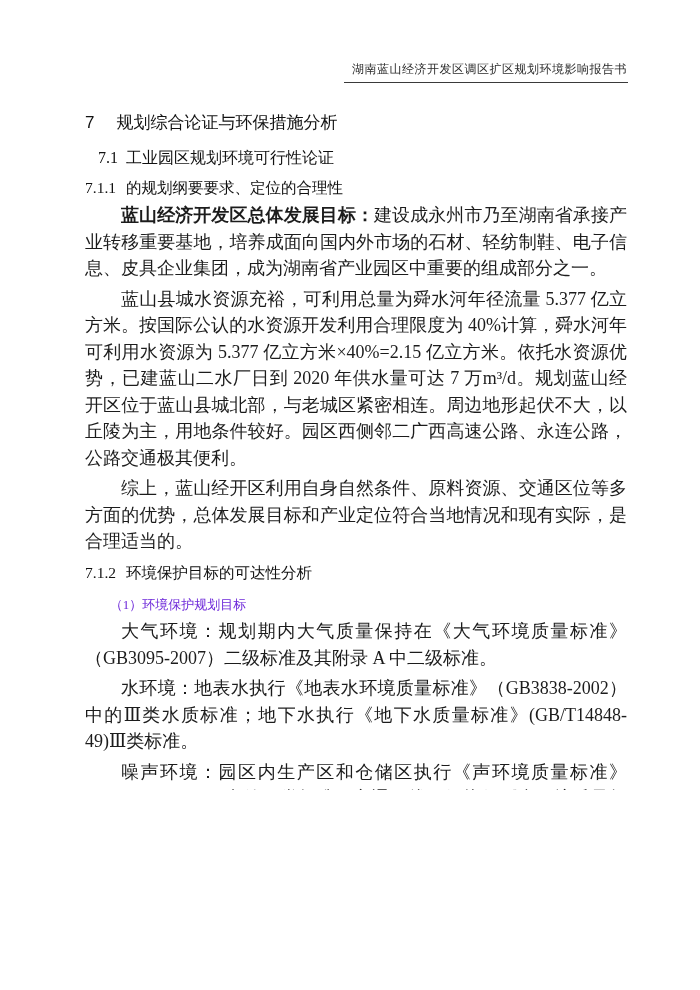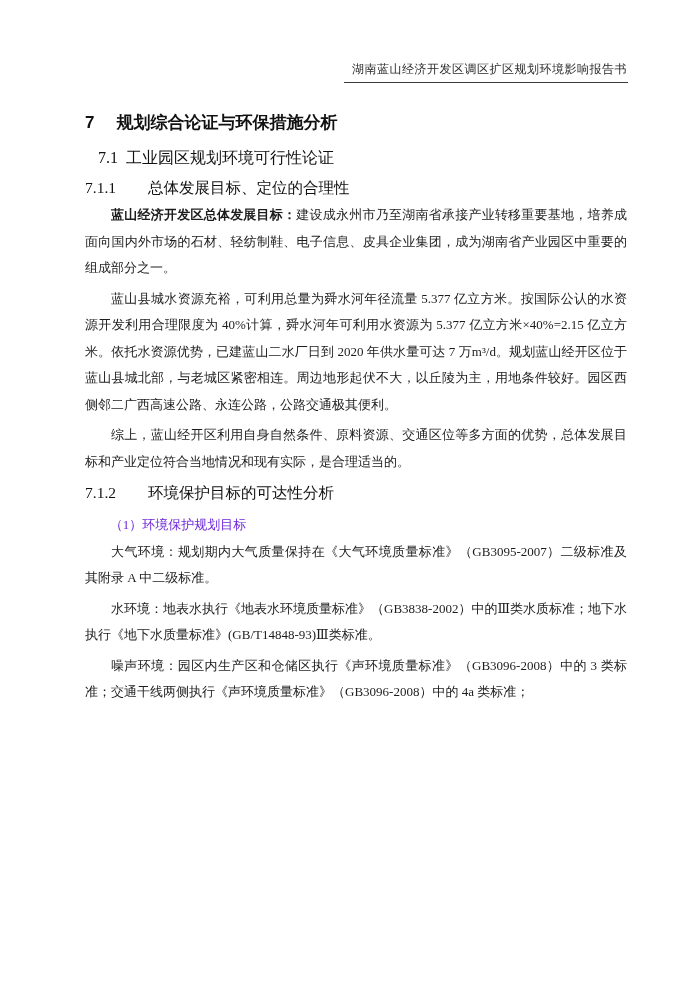--- a/index.html
+++ b/index.html
@@ -34,21 +34,21 @@
   }
   
   .content {
     position: absolute;
     left: 85px;
     top: 112px;
     width: 542px;
   }
   .h1 {
     font-family: "Liberation Sans", "DejaVu Sans", sans-serif;
-    font-weight: bold;
+    font-weight: normal;
     font-size: 17px;
     line-height: 22px;
     margin: 0 0 13px 0;
     color: #111;
   }
   .h1 .h-num { margin-right: 22px; }
   .h2 {
     font-weight: normal;
     font-size: 16px;
     line-height: 21px;
@@ -56,24 +56,24 @@
     color: #111;
   }
   .h2 .h-num { margin-right: 8px; }
   .h3 {
     font-weight: normal;
     font-size: 15.5px;
     line-height: 21px;
     margin: 0 0 4px 0;
     color: #111;
   }
-  .h3 .h-num { margin-right: 32px; }
+  .h3 .h-num { margin-right: 10px; }
   .h3.second { margin: 7px 0 9px 0; }
   p.body-para {
-    font-size: 13px;
+    font-size: 18px;
     line-height: 26.5px;
     text-align: justify;
     text-indent: 2em;
     margin: 0 0 4px 0;
     color: #1c1c1c;
   }
   p.item-line {
     font-size: 13px;
     line-height: 26.5px;
     text-indent: 1.9em;
@@ -105,39 +105,39 @@
 
     <div class="h1">
       <span class="h-num">7</span><span>规划综合论证与环保措施分析</span>
     </div>
 
     <div class="h2">
       <span class="h-num">7.1</span><span>工业园区规划环境可行性论证</span>
     </div>
 
     <div class="h3">
-      <span class="h-num">7.1.1</span><span>总体发展目标、定位的合理性</span>
+      <span class="h-num">7.1.1</span><span>的规划纲要要求、定位的合理性</span>
     </div>
 
     <p class="body-para"><span class="lead-bold">蓝山经济开发区总体发展目标：</span><span>建设成永州市乃至湖南省承接产业转移重要基地，培养成面向国内外市场的石材、轻纺制鞋、电子信息、皮具企业集团，成为湖南省产业园区中重要的组成部分之一。</span></p>
 
 
     <p class="body-para">蓝山县城水资源充裕，可利用总量为舜水河年径流量 5.377 亿立方米。按国际公认的水资源开发利用合理限度为 40%计算，舜水河年可利用水资源为 5.377 亿立方米×40%=2.15 亿立方米。依托水资源优势，已建蓝山二水厂日到 2020 年供水量可达 7 万m³/d。规划蓝山经开区位于蓝山县城北部，与老城区紧密相连。周边地形起伏不大，以丘陵为主，用地条件较好。园区西侧邻二广西高速公路、永连公路，公路交通极其便利。</p>
 
     <p class="body-para">综上，蓝山经开区利用自身自然条件、原料资源、交通区位等多方面的优势，总体发展目标和产业定位符合当地情况和现有实际，是合理适当的。</p>
 
     <div class="h3 second">
       <span class="h-num">7.1.2</span><span>环境保护目标的可达性分析</span>
     </div>
 
     <p class="item-line">（1）环境保护规划目标</p>
 
     <p class="body-para">大气环境：规划期内大气质量保持在《大气环境质量标准》（GB3095-2007）二级标准及其附录 A 中二级标准。</p>
 
-    <p class="body-para">水环境：地表水执行《地表水环境质量标准》（GB3838-2002）中的Ⅲ类水质标准；地下水执行《地下水质量标准》(GB/T14848-93)Ⅲ类标准。</p>
+    <p class="body-para">水环境：地表水执行《地表水环境质量标准》（GB3838-2002）中的Ⅲ类水质标准；地下水执行《地下水质量标准》(GB/T14848-49)Ⅲ类标准。</p>
 
     <p class="body-para">噪声环境：园区内生产区和仓储区执行《声环境质量标准》（GB3096-2008）中的 3 类标准；交通干线两侧执行《声环境质量标准》（GB3096-2008）中的 4a 类标准；</p>
 
   </div>
 
   <div class="footer">
     <span>46</span>
   </div>
 
 </div>

